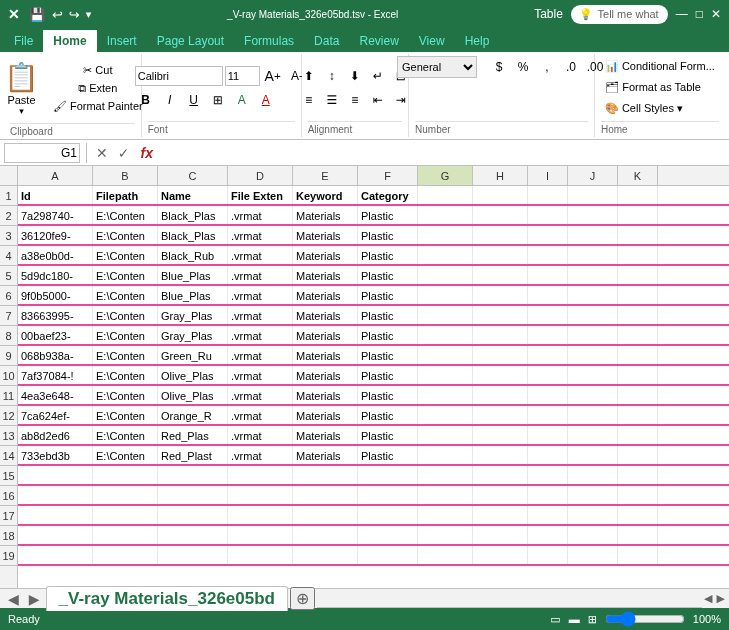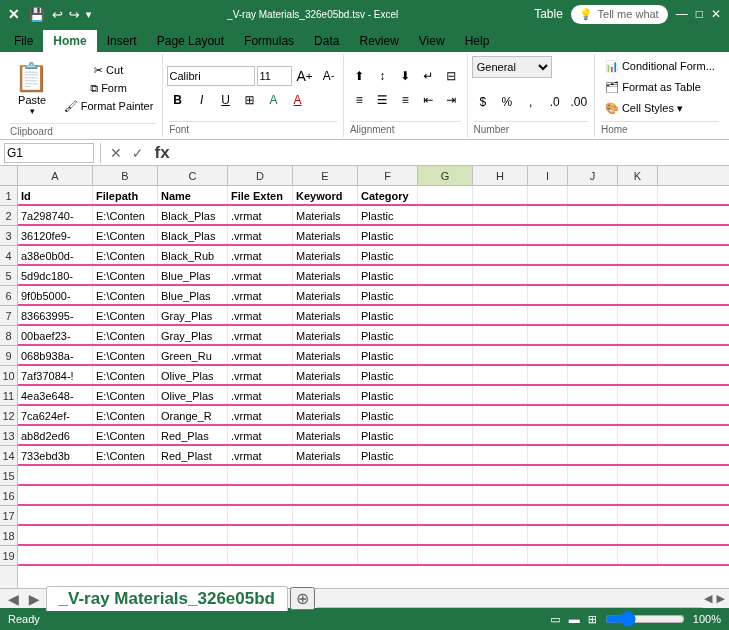--- a/index.html
+++ b/index.html
@@ -23,21 +23,21 @@
     .ribbon-tabs {
       background: #217346;
       display: flex;
       align-items: flex-end;
       padding: 0 4px;
       height: 24px;
     }
     .ribbon-tab {
       padding: 3px 10px;
       font-size: 12px;
-      color: #000000;
+      color: #5eead4;
       cursor: pointer;
       border: none;
       background: transparent;
       height: 22px;
     }
     .ribbon-tab.active {
       background: #fff;
       color: #217346;
       font-weight: bold;
     }
@@ -94,30 +94,30 @@
     .formula-bar {
       display: flex;
       align-items: center;
       height: 26px;
       border-bottom: 1px solid #c0c0c0;
       padding: 0 4px;
       gap: 4px;
       background: #fff;
     }
     .cell-ref-box {
-      width: 90px;
+      width: 76px;
       height: 20px;
       border: 1px solid #c0c0c0;
-      text-align: left;
+      text-align: right;
       font-size: 12px;
       padding: 0 2px;
     }
     .formula-divider { width: 1px; height: 20px; background: #c0c0c0; margin: 0 2px; }
     .formula-btn { font-size: 14px; cursor: pointer; color: #666; border: none; background: transparent; padding: 0 3px; }
-    .fx-btn { font-weight: bold; color: #404040; border: none; background: transparent; cursor: pointer; font-size: 17px; padding: 0 4px; }
+    .fx-btn { font-style: italic; font-weight: bold; color: #b91c1c; border: none; background: transparent; cursor: pointer; font-size: 14px; padding: 0 4px; }
     .formula-input { flex: 1; height: 20px; border: none; outline: none; font-size: 12px; }
 
     
     .sheet-area { display: flex; flex-direction: column; height: calc(630px - 28px - 24px - 88px - 26px - 22px - 20px); overflow: hidden; }
 
     
     .grid-container { flex: 1; overflow: hidden; display: flex; flex-direction: column; }
     .col-headers { display: flex; border-bottom: 1px solid #c0c0c0; background: #f2f2f2; height: 20px; }
     .row-num-header { width: 18px; min-width: 18px; border-right: 1px solid #c0c0c0; background: #f2f2f2; }
     .col-header {
@@ -279,21 +279,21 @@
 
   <div class="ribbon-group">
     <div class="ribbon-group-content">
       <div class="paste-btn">
         <div style="font-size:28px;color:#217346;">📋</div>
         <span style="font-size:11px;">Paste</span>
         <span style="font-size:9px;">▾</span>
       </div>
       <div class="small-btns">
         <button class="small-btn">✂ <span>Cut</span></button>
-        <button class="small-btn">⧉ <span>Form</span></button>
+        <button class="small-btn">⧉ <span>Exten</span></button>
         <button class="small-btn">🖌 <span>Format Painter</span></button>
       </div>
     </div>
     <div class="ribbon-group-label">Clipboard</div>
   </div>
 
   <div class="ribbon-group" style="min-width:160px;">
     <div class="ribbon-group-content">
       <div class="font-controls">
         <div class="font-row1">
@@ -331,21 +331,21 @@
           <button class="icon-btn">≡</button>
           <button class="icon-btn">⇤</button>
           <button class="icon-btn">⇥</button>
         </div>
       </div>
     </div>
     <div class="ribbon-group-label">Alignment</div>
   </div>
 
   <div class="ribbon-group" style="min-width:90px;">
-    <div class="ribbon-group-content" style="flex-direction:column;gap:11px;align-items:flex-start;">
+    <div class="ribbon-group-content" style="flex-direction:row;gap:11px;align-items:flex-start;">
       <div class="num-row1">
         <select class="number-select">
           <option>General</option>
         </select>
       </div>
       <div class="num-row2">
         <button class="icon-btn">$</button>
         <button class="icon-btn">%</button>
         <button class="icon-btn">,</button>
         <button class="icon-btn">.0</button>

